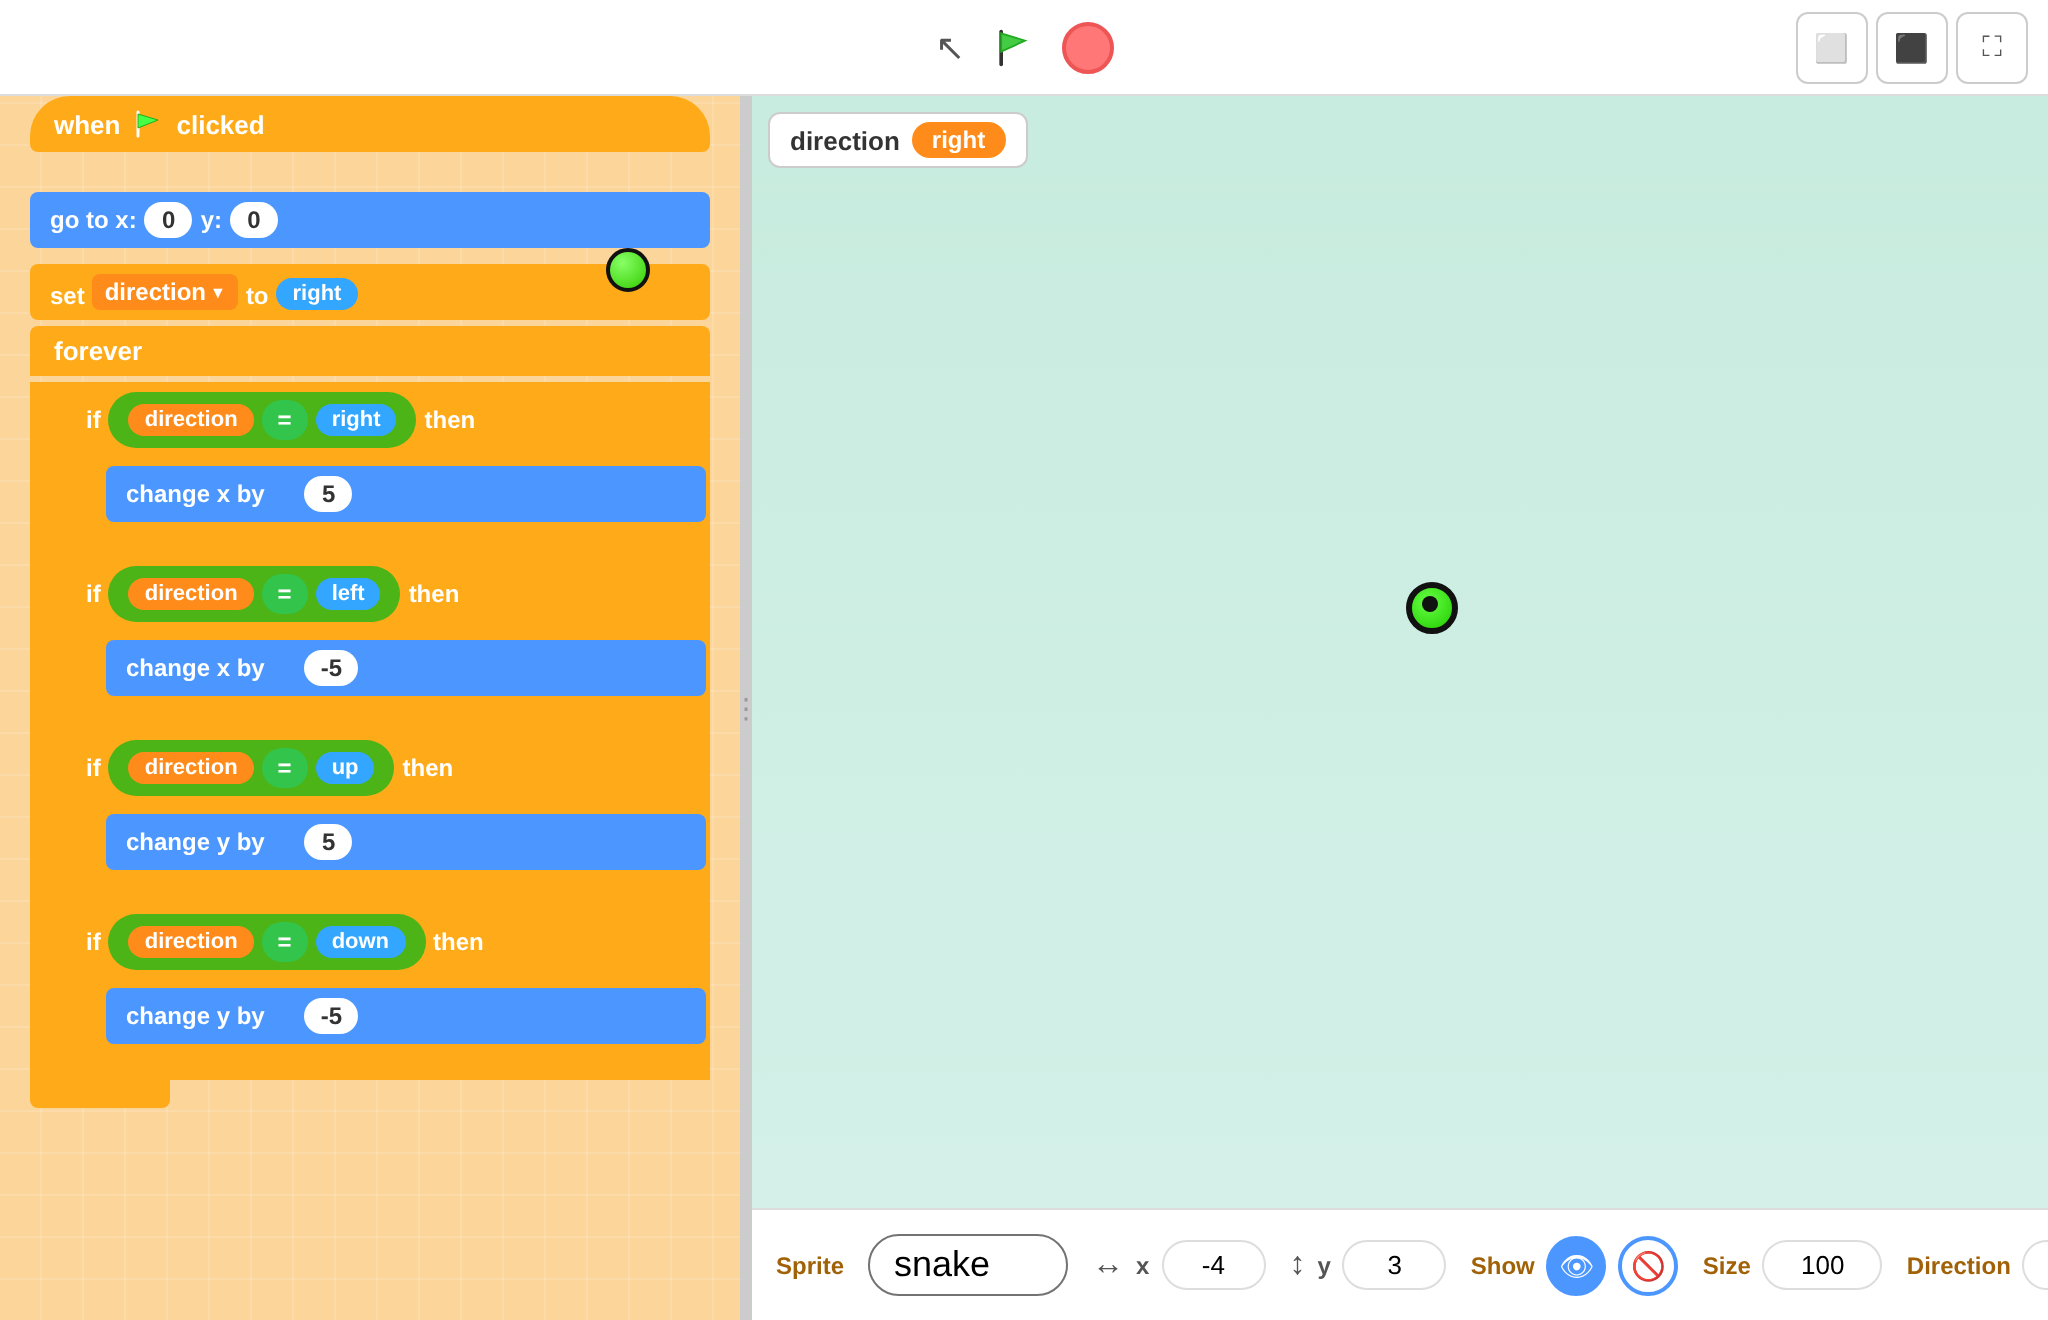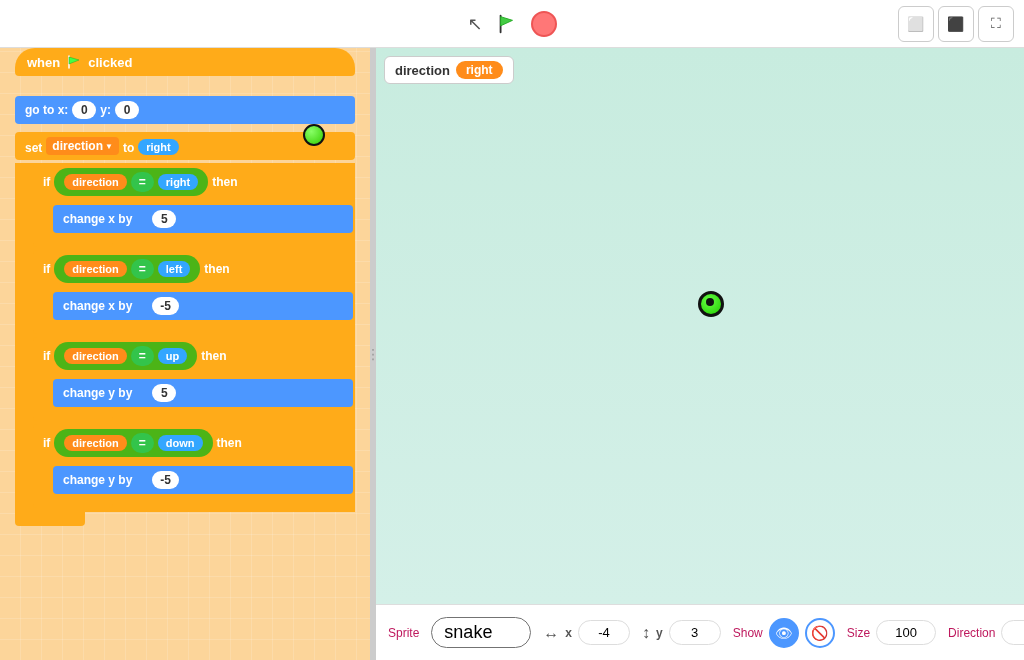--- a/index.html
+++ b/index.html
@@ -335,22 +335,22 @@
       border-top: 1px solid #ddd;
       display: flex;
       align-items: center;
       padding: 8px 12px;
       gap: 12px;
       height: 56px;
       flex-shrink: 0;
     }
     .sprite-label {
       font-size: 12px;
-      color: #be185d;
-      font-weight: 400;
+      color: #a16207;
+      font-weight: 700;
     }
     .sprite-name-input {
       border: 1px solid #737373;
       border-radius: 20px;
       padding: 4px 12px;
       font-size: 18px;
       width: 100px;
       outline: none;
     }
     .coord-group {
@@ -504,20 +504,23 @@
           <span>set</span>
           <span class="dropdown-pill">
             <span>direction</span>
             <span class="dropdown-arrow">▼</span>
           </span>
           <span>to</span>
           <span class="string-pill">right</span>
         </div>
 
         <div class="forever-wrap">
+          <div class="forever-header">
+            <span>forever</span>
+          </div>
           <div class="forever-side">
 
             <div class="c-wrap">
               <div class="c-block-header">
                 <span>if</span>
                 <span class="condition-block">
                   <span class="var-pill">direction</span>
                   <span class="equals-block">
                     <span>=</span>
                   </span>

